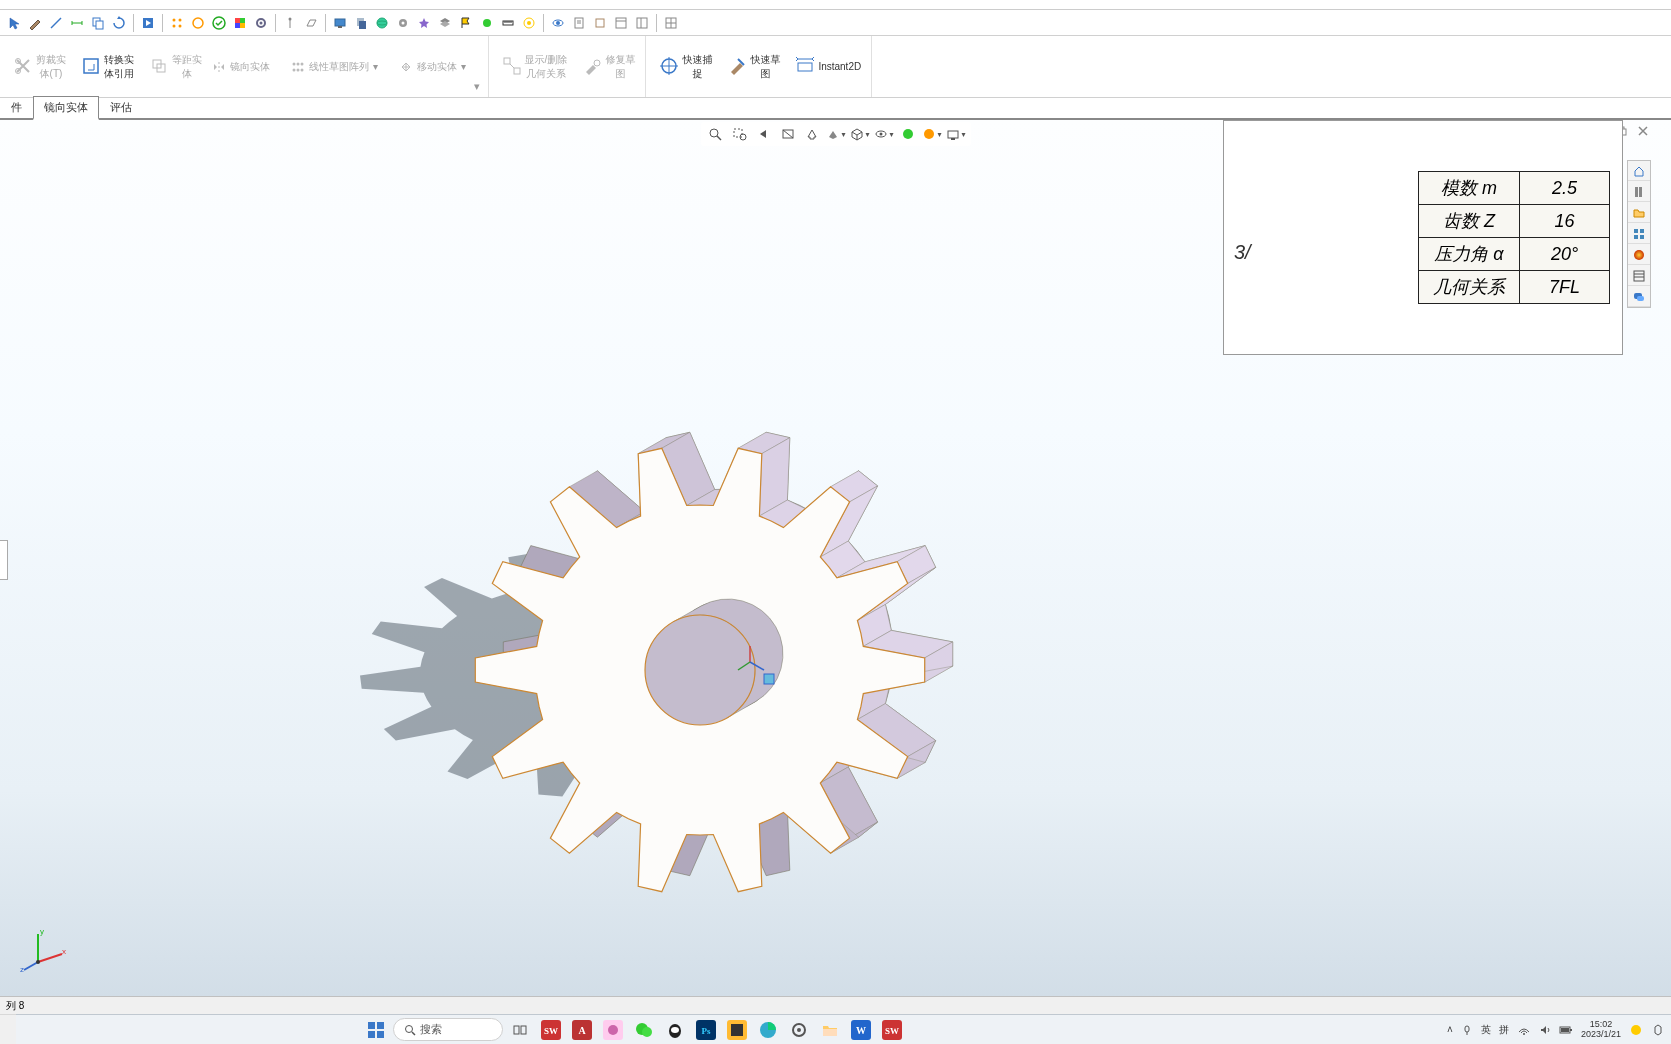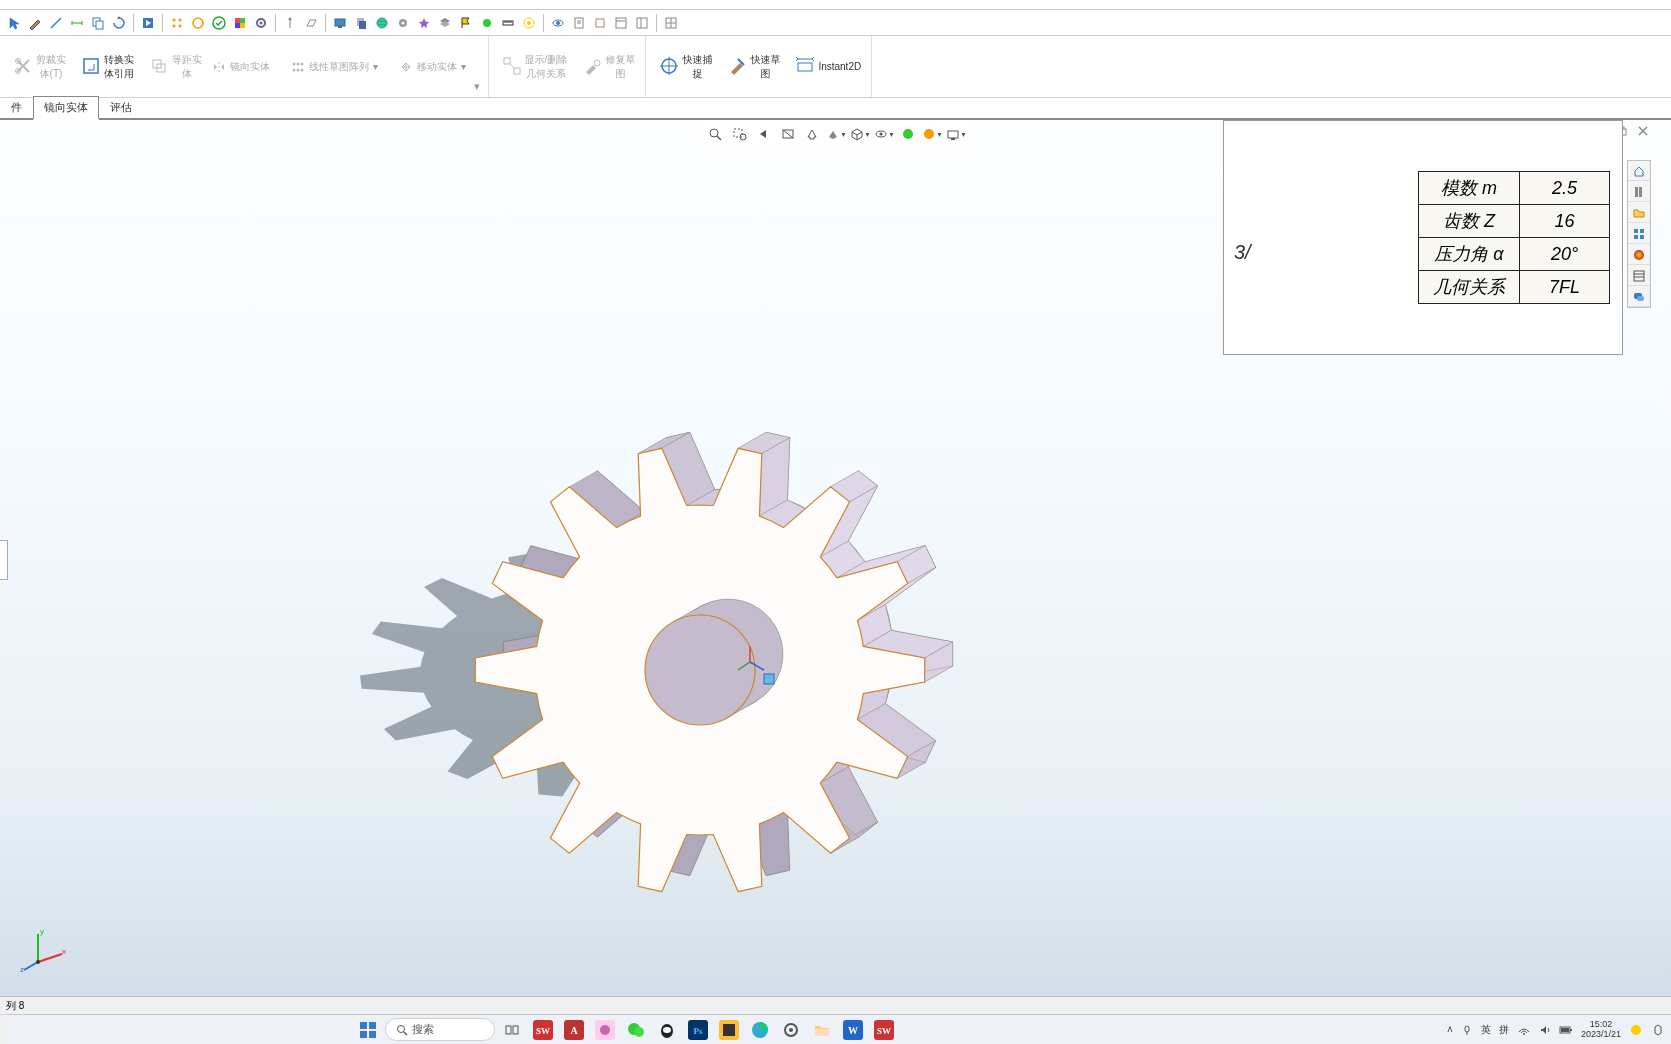--- a/index.html
+++ b/index.html
@@ -267,21 +267,21 @@
   }
   .status-item {
     padding: 0 6px;
     border-left: 1px solid #ccc;
   }
   
   
   .taskbar {
     position: absolute;
     bottom: 0;
-    left: 8px;
+    left: 16px;
     right: 0;
     height: 30px;
     background: #eef2f6;
     border-top: 1px solid #c0c8d0;
     display: flex;
     align-items: center;
     padding: 0 6px;
     gap: 18px;
   }
   .tb-center {

